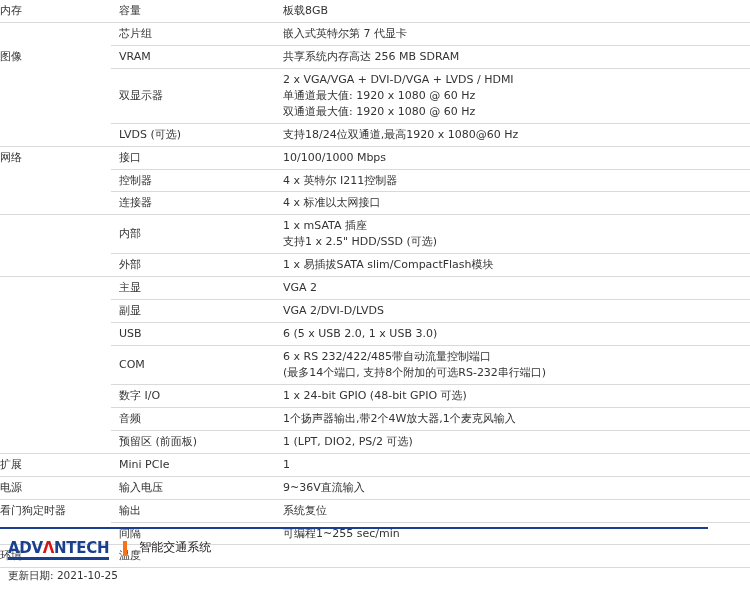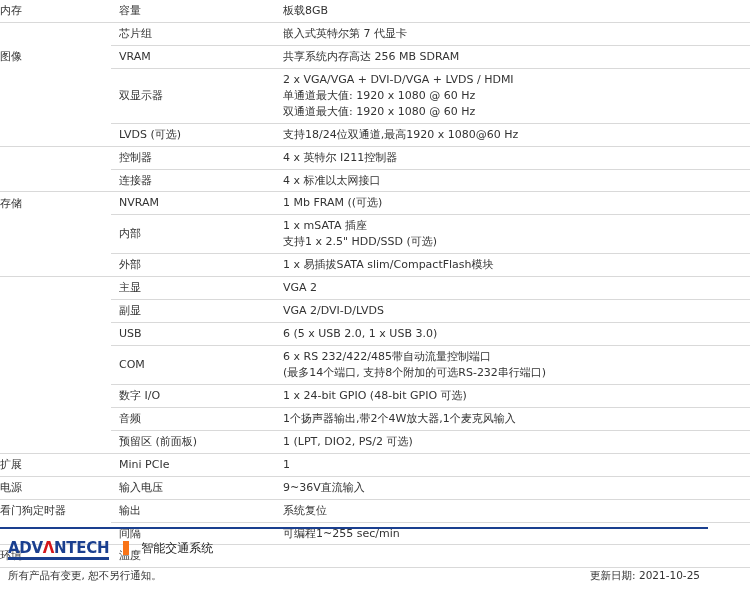--- a/index.html
+++ b/index.html
@@ -90,25 +90,26 @@
     position: absolute;
     left: 0;
     bottom: -3px;
     width: 100%;
     height: 3px;
     background: #1a3f8f;
   }
   .footer-tagline {
     margin-left: 14px;
     padding-left: 12px;
-    border-left: 6px solid #f97316;
+    border-left: 4px solid #f97316;
     font-size: 12px;
     color: #222222;
     height: 14px;
     line-height: 14px;
+    font-family: Liberation Mono, monospace;
   }
   .footer-note {
     display: flex;
     justify-content: space-between;
     align-items: center;
     padding: 12px 8px 8px 8px;
     font-size: 10.5px;
     color: #333333;
   }
   .footer-date {
@@ -141,33 +142,33 @@
       <td class="col-val multiline">2 x VGA/VGA + DVI-D/VGA + LVDS / HDMI
 单通道最大值: 1920 x 1080 @ 60 Hz
 双通道最大值: 1920 x 1080 @ 60 Hz</td>
     </tr>
     <tr>
       <td class="col-cat cat-line"></td>
       <td class="col-sub">LVDS (可选)</td>
       <td class="col-val multiline">支持18/24位双通道,最高1920 x 1080@60 Hz</td>
     </tr>
     <tr>
+      <td class="col-cat">网络</td>
+      <td class="col-sub">接口</td>
+      <td class="col-val multiline">10/100/1000 Mbps</td>
+    </tr>
+    <tr>
       <td class="col-cat"></td>
       <td class="col-sub">控制器</td>
       <td class="col-val multiline">4 x 英特尔 I211控制器</td>
     </tr>
     <tr>
       <td class="col-cat cat-line"></td>
       <td class="col-sub">连接器</td>
       <td class="col-val multiline">4 x 标准以太网接口</td>
-    </tr>
-    <tr>
-      <td class="col-cat">存储</td>
-      <td class="col-sub">NVRAM</td>
-      <td class="col-val multiline">1 Mb FRAM ((可选)</td>
     </tr>
     <tr>
       <td class="col-cat"></td>
       <td class="col-sub">内部</td>
       <td class="col-val multiline">1 x mSATA 插座
 支持1 x 2.5" HDD/SSD (可选)</td>
     </tr>
     <tr>
       <td class="col-cat cat-line"></td>
       <td class="col-sub">外部</td>
@@ -244,16 +245,15 @@
 <div class="footer-wrap">
   <div class="footer-rule"></div>
   <div class="footer-bar">
     <div class="logo">
       <span class="logo-text"><span>ADV</span><span class="accent">Λ</span><span>NTECH</span></span>
       <span class="logo-underline"></span>
     </div>
     <div class="footer-tagline">智能交通系统</div>
   </div>
   <div class="footer-note">
-    <div>所有产品有变更, 恕不另行通知。</div>
     <div class="footer-date">更新日期: 2021-10-25</div>
   </div>
 </div>
 
 </body></html>

